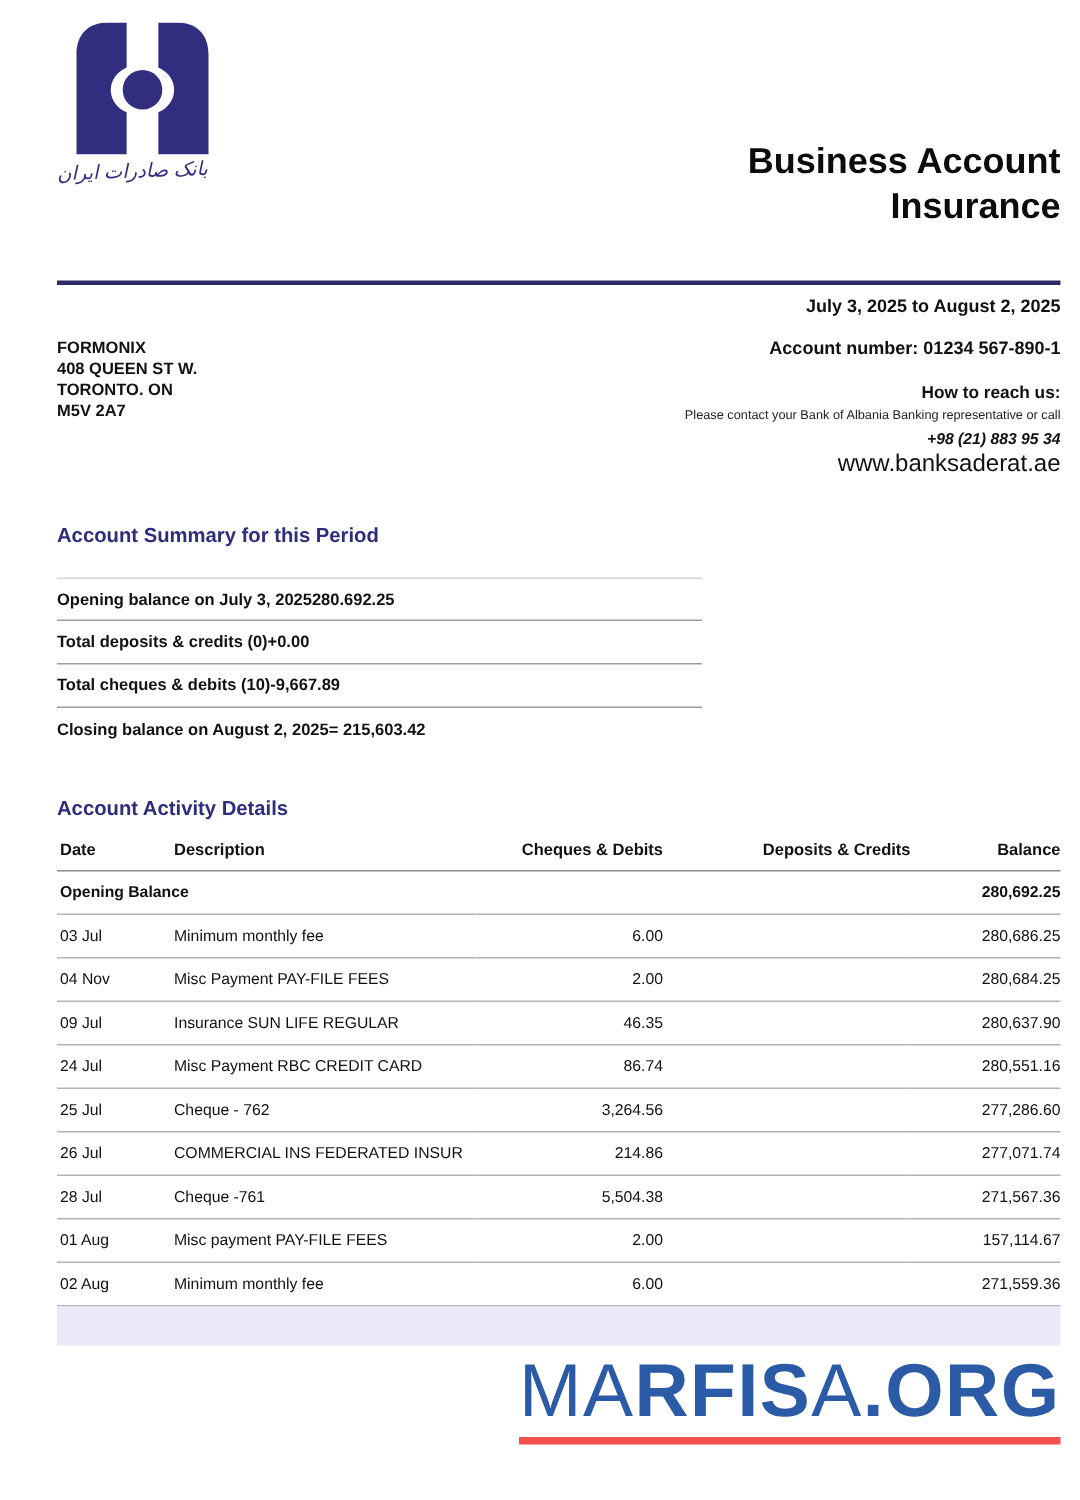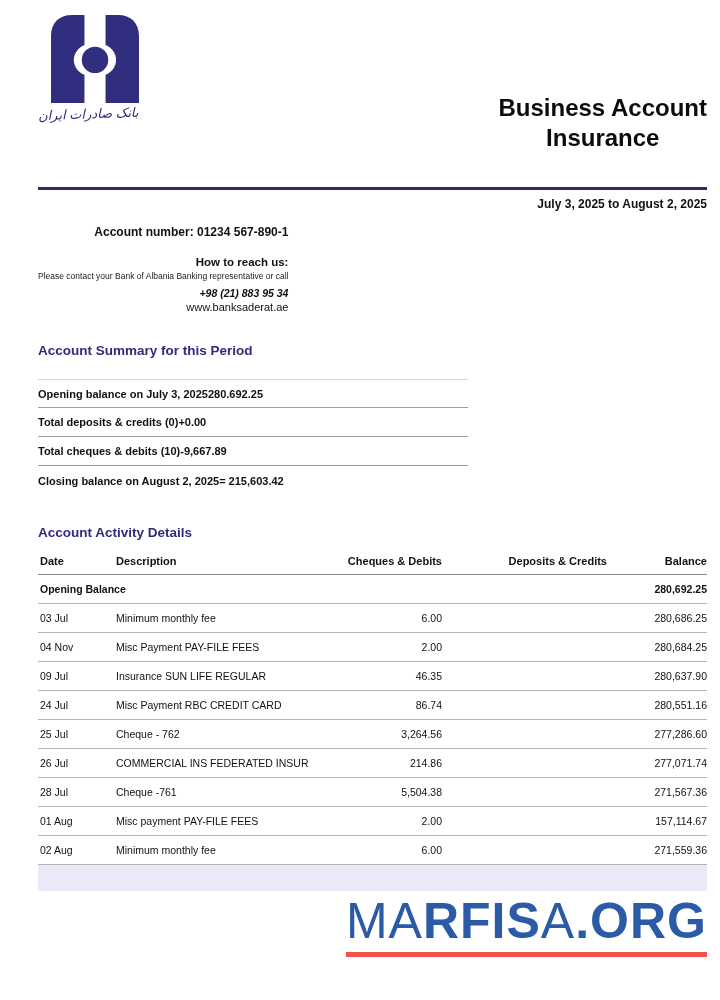--- a/index.html
+++ b/index.html
@@ -5,34 +5,34 @@
   * { margin: 0; padding: 0; box-sizing: border-box; }
   html, body { width: 720px; background: #ffffff; }
   body { font-family: "Liberation Sans", sans-serif; color: #111; }
   .page { width: 720px; height: 1000px; padding: 15px 13px 0 38px; position: relative; overflow: hidden; }
 
   
   .header-top { display: flex; justify-content: space-between; align-items: flex-start; }
   .logo-block { width: 180px; }
   .logo-svg { display: block; margin-left: 8px; }
   .logo-subtitle { font-size: 13px; font-style: italic; color: #312e7f; margin-top: 2px; margin-left: 0; letter-spacing: 1px; transform: rotate(-2deg); }
-  .title-block { text-align: center; margin-top: 78px; font-weight: bold; font-size: 24px; line-height: 30px; color: #0c0c0c; }
+  .title-block { text-align: right; margin-top: 78px; font-weight: bold; font-size: 24px; line-height: 30px; color: #0c0c0c; }
 
   .top-rule { border: 0; height: 3px; background: #2e2b66; margin-top: 34px; }
 
   .period-line { text-align: right; font-weight: bold; font-size: 12px; margin-top: 7px; }
 
   .info-row { display: flex; justify-content: space-between; margin-top: 14px; }
   .address { font-size: 11px; font-weight: bold; line-height: 14px; }
   .contact { text-align: right; }
   .account-number { font-size: 12px; font-weight: bold; }
   .reach-title { font-size: 11.5px; font-weight: bold; margin-top: 17px; }
   .reach-note { font-size: 8.5px; color: #222; margin-top: 3px; }
   .reach-phone { font-size: 10.5px; font-weight: bold; margin-top: 6px; font-style: italic; }
-  .reach-web { font-size: 11px; margin-top: 2px; }
+  .reach-web { font-size: 16px; margin-top: 2px; }
 
   .section-heading { color: #2e2c7d; font-size: 13.5px; font-weight: bold; }
   .summary-heading { margin-top: 30px; }
   .product-line { font-size: 12px; font-weight: bold; margin-top: 23px; }
 
   
   .summary-table { width: 430px; margin-top: 21px; }
   .summary-row { display: flex; justify-content: flex-start; align-items: center; height: 29px; font-size: 11px; font-weight: bold; border-bottom: 1px solid #9e9e9e; padding-right: 3px; }
   .summary-row:first-child { border-top: 1px solid #d5d5d5; }
   .summary-row:last-child { border-bottom: none; }
@@ -76,20 +76,26 @@
       <div>Business Account</div>
       <div>Insurance</div>
     </div>
   </div>
 
   <div class="top-rule"></div>
 
   <div class="period-line">July 3, 2025 to August 2, 2025</div>
 
   <div class="info-row">
+    <div class="address">
+      <div>FORMONIX</div>
+      <div>408 QUEEN ST W.</div>
+      <div>TORONTO. ON</div>
+      <div>M5V 2A7</div>
+    </div>
     <div class="contact">
       <div class="account-number">Account number: 01234 567-890-1</div>
       <div class="reach-title">How to reach us:</div>
       <div class="reach-note">Please contact your Bank of Albania Banking representative or call</div>
       <div class="reach-phone">+98 (21) 883 95 34</div>
       <div class="reach-web">www.banksaderat.ae</div>
     </div>
   </div>
 
   <div class="section-heading summary-heading">Account Summary for this Period</div>

